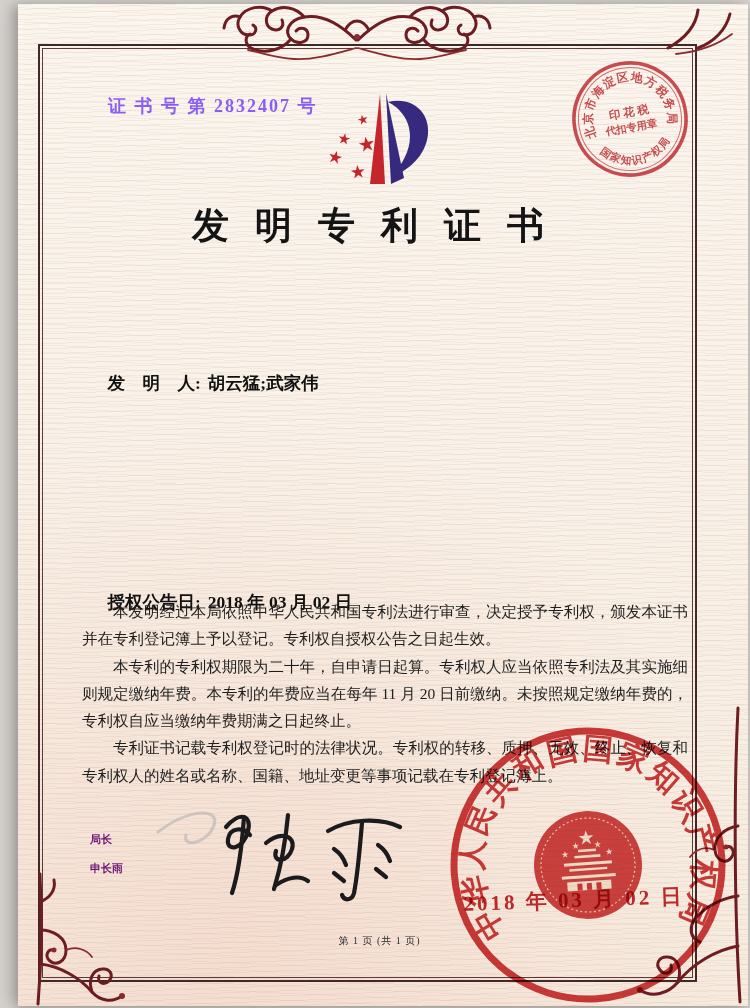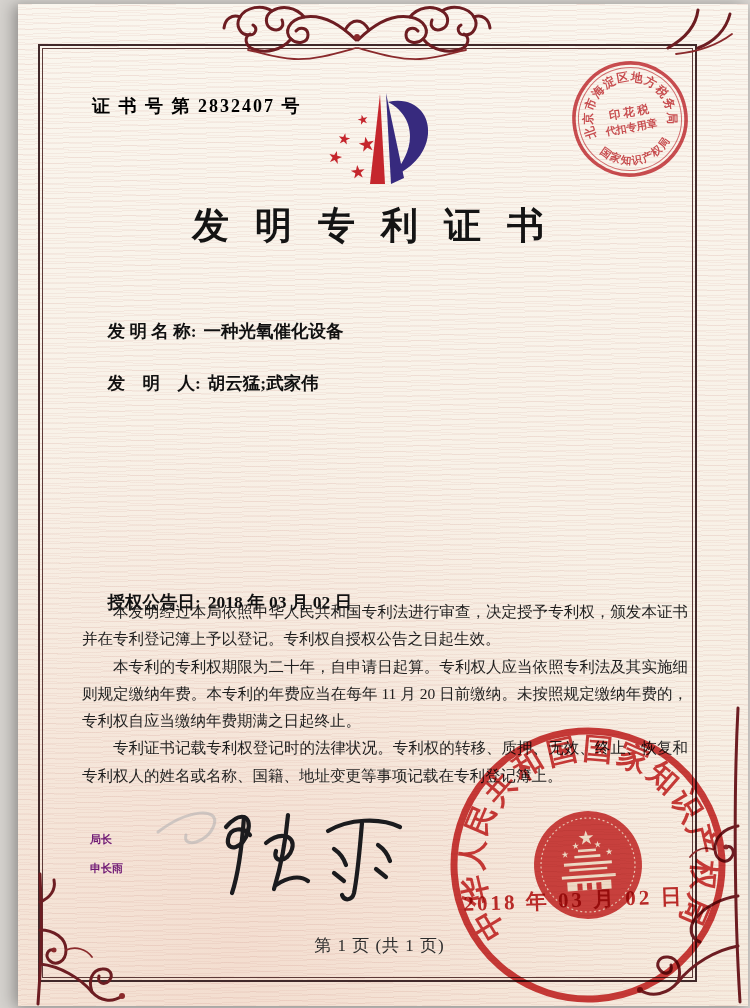--- a/index.html
+++ b/index.html
@@ -27,22 +27,22 @@
     position:absolute;left:20px;top:40px;width:655px;height:934px;
     border:2.5px solid #41292a; z-index:1;
   }
   .frame-inner{position:absolute;inset:2px;border:1px solid #5d3a38;}
   .orn{position:absolute;z-index:2;pointer-events:none;}
   .orn path{fill:none;stroke:#6d1d22;stroke-width:3;stroke-linecap:round;}
   .orn .thin{stroke-width:1.8;stroke:#8a2a2c;}
   .orn .dot{fill:#8a2a2c;stroke:none;}
 
   .cert-no{
-    position:absolute;left:74px;top:90px;z-index:3;
-    font-size:18px;color:#000000;letter-spacing:2px;font-weight:600;white-space:pre;
+    position:absolute;left:90px;top:90px;z-index:3;
+    font-size:18px;color:#8b5cf6;letter-spacing:2px;font-weight:600;white-space:pre;
   }
   .logo{position:absolute;left:288px;top:86px;z-index:3;}
   .title{
     position:absolute;left:40px;top:197px;width:620px;z-index:3;
     text-align:center;font-size:37px;font-weight:bold;color:#141414;
     letter-spacing:26px;text-indent:26px;
   }
   .field-row{
     position:absolute;left:72px;z-index:3;font-size:17.5px;font-weight:700;color:#111;
     white-space:pre;
@@ -60,21 +60,21 @@
   .signature .ghost{stroke:#a7aaad;stroke-width:3;opacity:.5;}
   .seal{position:absolute;left:425px;top:716px;z-index:5;mix-blend-mode:multiply;opacity:.93;}
   .seal-date{
     position:absolute;left:436px;top:882px;width:240px;z-index:6;text-align:center;
     font-size:21px;font-weight:bold;color:#c22f2f;letter-spacing:3px;
     transform:rotate(-2deg);mix-blend-mode:multiply;white-space:pre;
   }
   .stamp{position:absolute;left:550px;top:53px;z-index:5;mix-blend-mode:multiply;opacity:.88;}
   .footer{
     position:absolute;left:20px;top:930px;width:655px;z-index:3;text-align:center;
-    font-size:17px;color:#2d2d2d;letter-spacing:1px;padding-left:14px;white-space:pre;
+    font-size:10px;color:#2d2d2d;letter-spacing:1px;padding-left:14px;white-space:pre;
   }
 </style>
 </head>
 <body>
 
 <div class="page">
 
   <div class="frame">
     <div class="frame-inner"></div>
   </div>
@@ -140,23 +140,20 @@
       <text x="29" y="73" font-size="17" text-anchor="middle" transform="rotate(14 29 68)">★</text>
       <text x="52" y="88" font-size="18" text-anchor="middle" transform="rotate(-6 52 83)">★</text>
     </g>
     <polygon points="74,4 64,94 79,94" fill="#c5262d"></polygon>
     <polygon points="80,3 85,94 98,88" fill="#372a7e"></polygon>
     <path d="M82,12 C108,6 124,24 122,44 C120,66 102,80 88,86 C96,72 104,62 104,46 C104,30 94,18 82,12 Z" fill="#372a7e"></path>
   </svg>
 
   <div class="title">发明专利证书</div>
 
-  <div class="field-row" style="top:294px">
-    <span>发 明 名 称:</span><span class="val">一种光氧催化设备</span>
-  </div>
   <div class="field-row" style="top:346px">
     <span>发　明　人:</span><span class="val">胡云猛;武家伟</span>
   </div>
   <div class="field-row" style="top:565px">
     <span>授权公告日:</span><span class="val">2018 年 03 月 02 日</span>
   </div>
 
   <div class="paras">
     <p>本发明经过本局依照中华人民共和国专利法进行审查，决定授予专利权，颁发本证书并在专利登记簿上予以登记。专利权自授权公告之日起生效。</p>
     <p>本专利的专利权期限为二十年，自申请日起算。专利权人应当依照专利法及其实施细则规定缴纳年费。本专利的年费应当在每年 11 月 20 日前缴纳。未按照规定缴纳年费的，专利权自应当缴纳年费期满之日起终止。</p>

